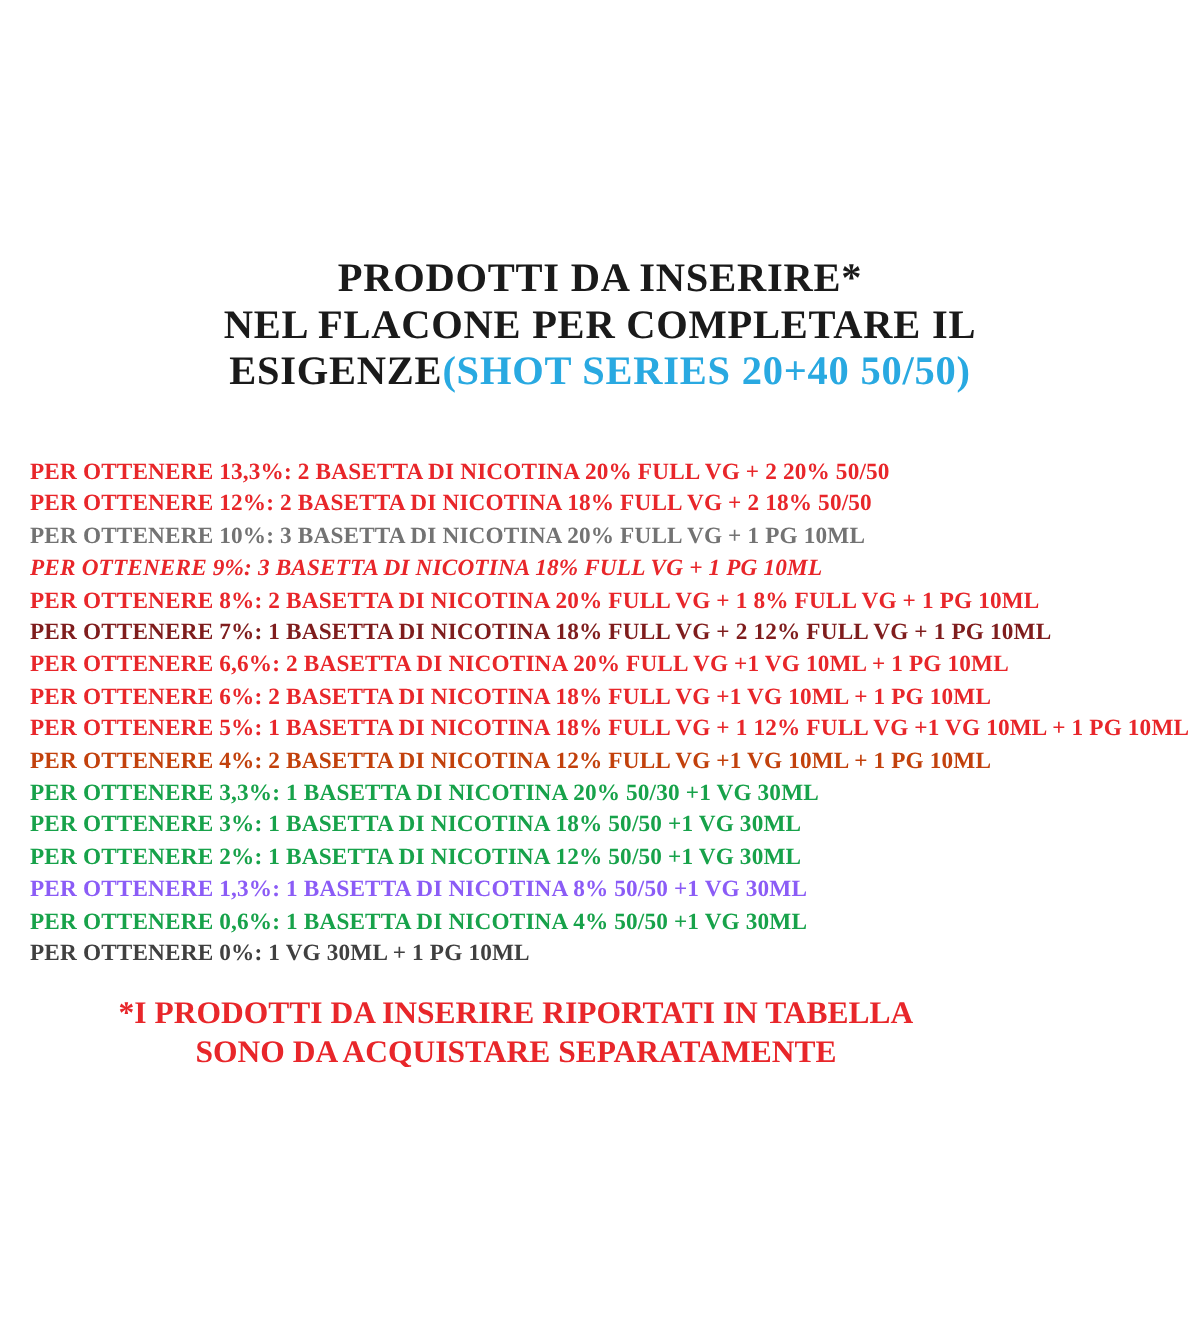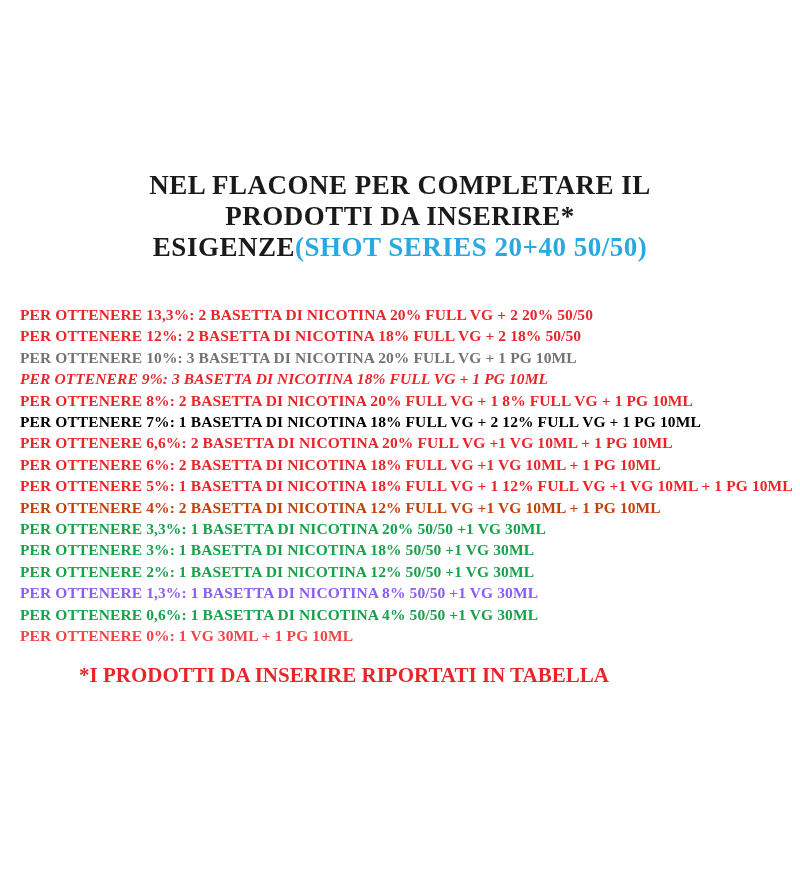--- a/index.html
+++ b/index.html
@@ -79,41 +79,42 @@
     display: block;
     white-space: nowrap;
   }
 </style>
 </head>
 <body>
 
 <div class="page">
 
   <div class="title-block">
+    <span class="title-line">PRODOTTI DA INSERIRE*</span>
     <span class="title-line">NEL FLACONE PER COMPLETARE IL</span>
-    <span class="title-line">PRODOTTI DA INSERIRE*</span>
     <span class="title-last"><span>ESIGENZE</span><span class="title-accent">(SHOT SERIES 20+40 50/50)</span></span>
   </div>
 
   <div class="rows" id="rows-container">
       <div class="row"><span class="seg-red" style="color: rgb(232, 38, 42);">PER OTTENERE 13,3%: 2 BASETTA DI NICOTINA 20% FULL VG + 2 20% 50/50</span></div>
       <div class="row"><span class="seg-red" style="color: rgb(232, 38, 42);">PER OTTENERE 12%: 2 BASETTA DI NICOTINA 18% FULL VG + 2 18% 50/50</span></div>
       <div class="row"><span class="seg-red" style="color: #737373;">PER OTTENERE 10%: 3 BASETTA DI NICOTINA 20% FULL VG + 1 PG 10ML</span></div>
       <div class="row"><span class="seg-red" style="color: rgb(232, 38, 42); font-style: italic;">PER OTTENERE 9%: 3 BASETTA DI NICOTINA 18% FULL VG + 1 PG 10ML</span></div>
       <div class="row"><span class="seg-red" style="color: rgb(232, 38, 42);">PER OTTENERE 8%: 2 BASETTA DI NICOTINA 20% FULL VG + 1 8% FULL VG + 1 PG 10ML</span></div>
-      <div class="row"><span class="seg-red" style="color: #000000;">PER OTTENERE 7%: 1 BASETTA DI NICOTINA 18% FULL VG + 2 12% FULL VG + 1 PG 10ML</span></div>
+      <div class="row"><span class="seg-red" style="color: #7f1d1d;">PER OTTENERE 7%: 1 BASETTA DI NICOTINA 18% FULL VG + 2 12% FULL VG + 1 PG 10ML</span></div>
       <div class="row"><span class="seg-red" style="color: rgb(232, 38, 42);">PER OTTENERE 6,6%: 2 BASETTA DI NICOTINA 20% FULL VG +1 VG 10ML + 1 PG 10ML</span></div>
       <div class="row"><span class="seg-red" style="color: rgb(232, 38, 42);">PER OTTENERE 6%: 2 BASETTA DI NICOTINA 18% FULL VG +1 VG 10ML + 1 PG 10ML</span></div>
       <div class="row"><span class="seg-red" style="color: rgb(232, 38, 42); text-align: center;">PER OTTENERE 5%: 1 BASETTA DI NICOTINA 18% FULL VG + 1 12% FULL VG +1 VG 10ML + 1 PG 10ML</span></div>
       <div class="row"><span class="seg-red" style="color: #c2410c;">PER OTTENERE 4%: 2 BASETTA DI NICOTINA 12% FULL VG +1 VG 10ML + 1 PG 10ML</span></div>
-      <div class="row"><span class="seg-green" style="color: rgb(23, 162, 74);">PER OTTENERE 3,3%: 1 BASETTA DI NICOTINA 20% 50/50 +1 VG 30ML</span></div>
+      <div class="row"><span class="seg-green" style="color: rgb(23, 162, 74);">PER OTTENERE 3,3%: 1 BASETTA DI NICOTINA 20% 50/30 +1 VG 30ML</span></div>
       <div class="row"><span class="seg-green" style="color: rgb(23, 162, 74);">PER OTTENERE 3%: 1 BASETTA DI NICOTINA 18% 50/50 +1 VG 30ML</span></div>
       <div class="row"><span class="seg-green" style="color: rgb(23, 162, 74);">PER OTTENERE 2%: 1 BASETTA DI NICOTINA 12% 50/50 +1 VG 30ML</span></div>
       <div class="row"><span class="seg-green" style="color: #8b5cf6;">PER OTTENERE 1,3%: 1 BASETTA DI NICOTINA 8% 50/50 +1 VG 30ML</span></div>
       <div class="row"><span class="seg-green" style="color: rgb(23, 162, 74);">PER OTTENERE 0,6%: 1 BASETTA DI NICOTINA 4% 50/50 +1 VG 30ML</span></div>
-      <div class="row"><span class="seg-red" style="color: #ef4444;">PER OTTENERE 0%: 1 VG 30ML + 1 PG 10ML</span></div>
+      <div class="row"><span class="seg-red" style="color: #404040;">PER OTTENERE 0%: 1 VG 30ML + 1 PG 10ML</span></div>
     </div>
 
   <div class="footer">
     <span class="footer-line">*I PRODOTTI DA INSERIRE RIPORTATI IN TABELLA</span>
+    <span class="footer-line">SONO DA ACQUISTARE SEPARATAMENTE</span>
   </div>
 
 </div>
 
 </body></html>

